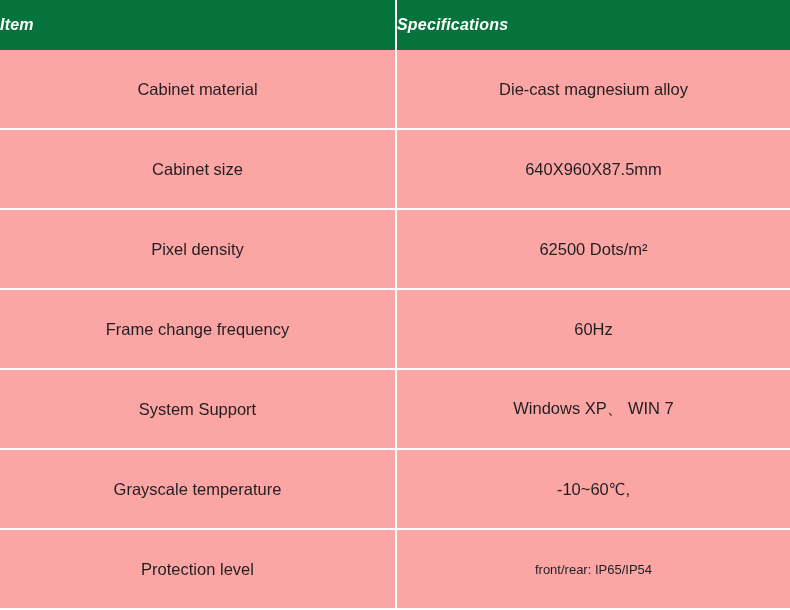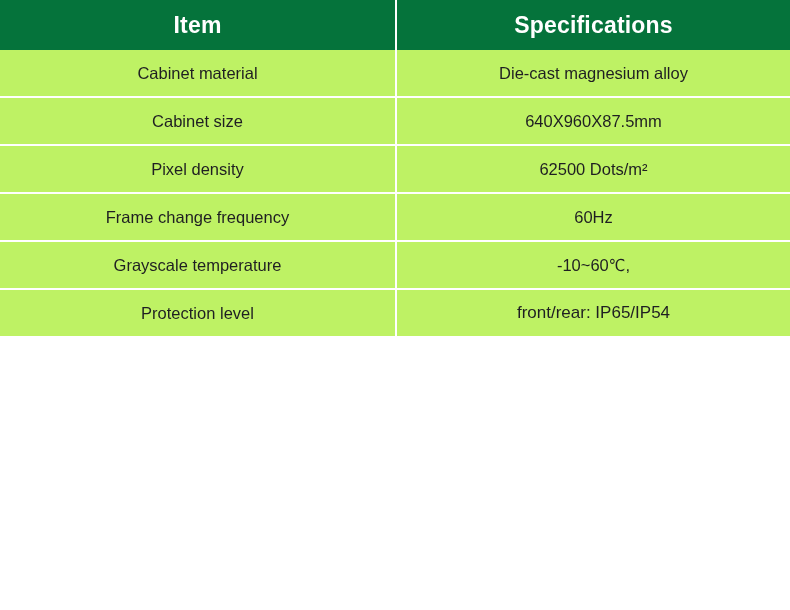--- a/index.html
+++ b/index.html
@@ -27,62 +27,63 @@
     table-layout: fixed;
     background: #ffffff;
   }
 
   table.spec-table col.col-item   { width: 397px; }
   table.spec-table col.col-spec   { width: 393px; }
 
   thead th {
     background: #05733B;
     color: #ffffff;
+    font-style: italic;
     font-weight: bold;
-    font-size: 23px;
+    font-size: 16px;
     letter-spacing: 0.2px;
     height: 50px;
     padding: 0;
-    text-align: center;
+    text-align: left;
     vertical-align: middle;
     border: 0;
     border-right: 2px solid #ffffff;
     font-stretch: condensed;
   }
   thead th.last-col {
     border-right: 0;
     margin-left: 44px;
   }
 
   tbody td {
-    background: #bef264;
+    background: #fca5a5;
     color: #1f1f22;
     font-size: 16.5px;
     font-weight: normal;
     height: 46px;
-    padding: 0 8px;
+    padding: 16px 8px;
     text-align: center;
     vertical-align: middle;
     border-top: 2px solid #ffffff;
     border-right: 2px solid #ffffff;
     white-space: nowrap;
     overflow: hidden;
     text-overflow: ellipsis;
     font-stretch: condensed;
   }
   tbody td.last-col {
     border-right: 0;
   }
 
   tbody tr:first-child td {
     border-top: 0;
   }
 
   tbody td.small-value {
-    font-size: 17px;
+    font-size: 13px;
   }
 
   .table-bottom-space {
     width: 790px;
     height: 45px;
     background: #ffffff;
   }
 </style>
 </head>
 <body>
@@ -110,20 +111,24 @@
       </tr>
       <tr>
         <td>Pixel density</td>
         <td class="last-col">62500 Dots/m²</td>
       </tr>
       <tr>
         <td>Frame change frequency</td>
         <td class="last-col">60Hz</td>
       </tr>
       <tr>
+        <td>System Support</td>
+        <td class="last-col">Windows XP、 WIN 7</td>
+      </tr>
+      <tr>
         <td>Grayscale temperature</td>
         <td class="last-col">-10~60℃,</td>
       </tr>
       <tr>
         <td>Protection level</td>
         <td class="last-col small-value">front/rear: IP65/IP54</td>
       </tr>
     </tbody>
   </table>
   <div class="table-bottom-space"></div>

